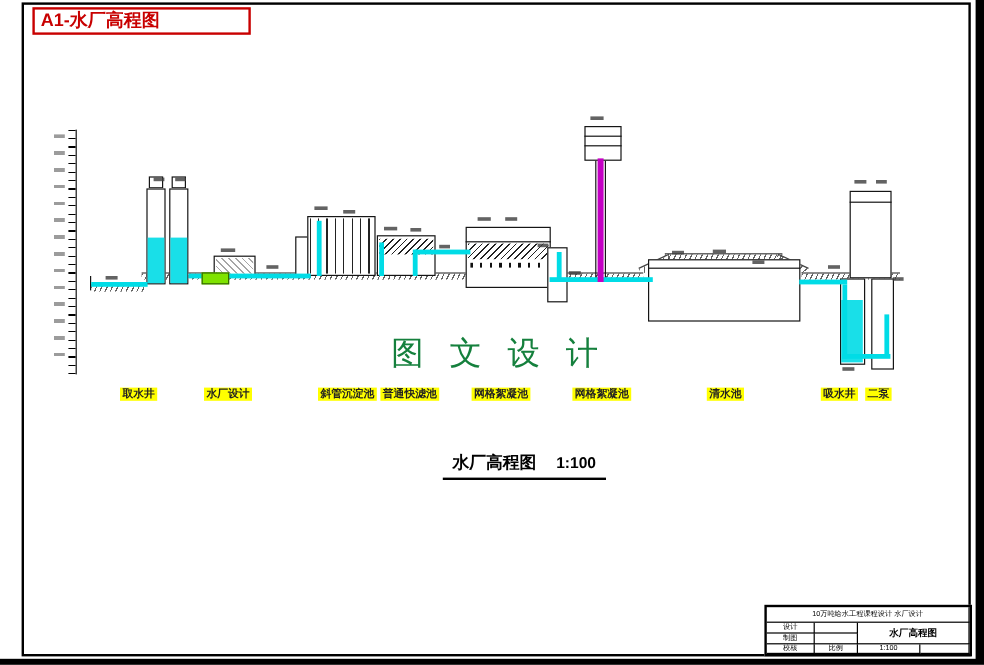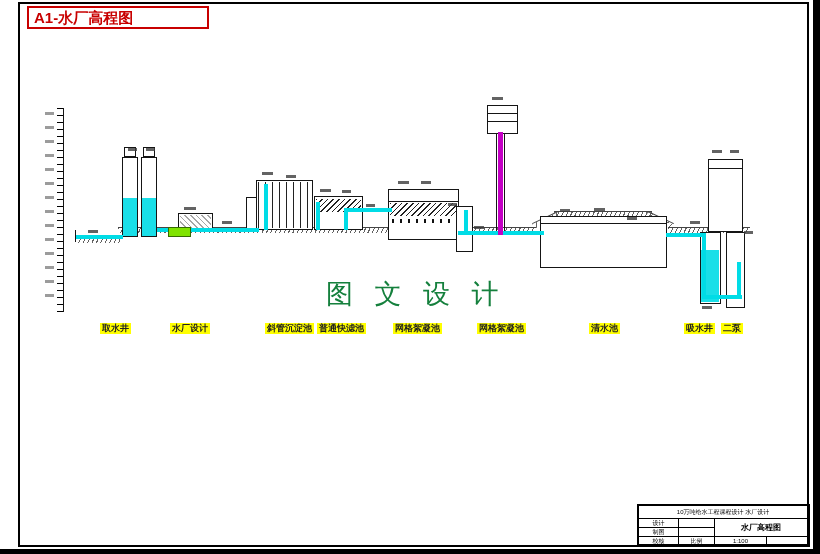--- a/index.html
+++ b/index.html
@@ -144,20 +144,24 @@
   <span class="ulabel" style="left:100px;top:323px">取水井</span>
   <span class="ulabel" style="left:170px;top:323px">水厂设计</span>
   <span class="ulabel" style="left:265px;top:323px">斜管沉淀池</span>
   <span class="ulabel" style="left:317px;top:323px">普通快滤池</span>
   <span class="ulabel" style="left:393px;top:323px">网格絮凝池</span>
   <span class="ulabel" style="left:477px;top:323px">网格絮凝池</span>
   <span class="ulabel" style="left:589px;top:323px">清水池</span>
   <span class="ulabel" style="left:684px;top:323px">吸水井</span>
   <span class="ulabel" style="left:721px;top:323px">二泵</span>
 
+  <div class="caption">
+    <span class="t">水厂高程图</span>
+    <span class="s">1:100</span>
+  </div>
 
   <div class="tblock">
     <div class="tcell" style="grid-column:1/5;grid-row:1">10万吨给水工程课程设计 水厂设计</div>
     <div class="tcell" style="grid-column:1;grid-row:2">设计</div>
     <div class="tcell" style="grid-column:2;grid-row:2"></div>
     <div class="tcell tname" style="grid-column:3/5;grid-row:2/4">水厂高程图</div>
     <div class="tcell" style="grid-column:1;grid-row:3">制图</div>
     <div class="tcell" style="grid-column:2;grid-row:3"></div>
     <div class="tcell" style="grid-column:1;grid-row:4">校核</div>
     <div class="tcell" style="grid-column:2;grid-row:4">比例</div>

